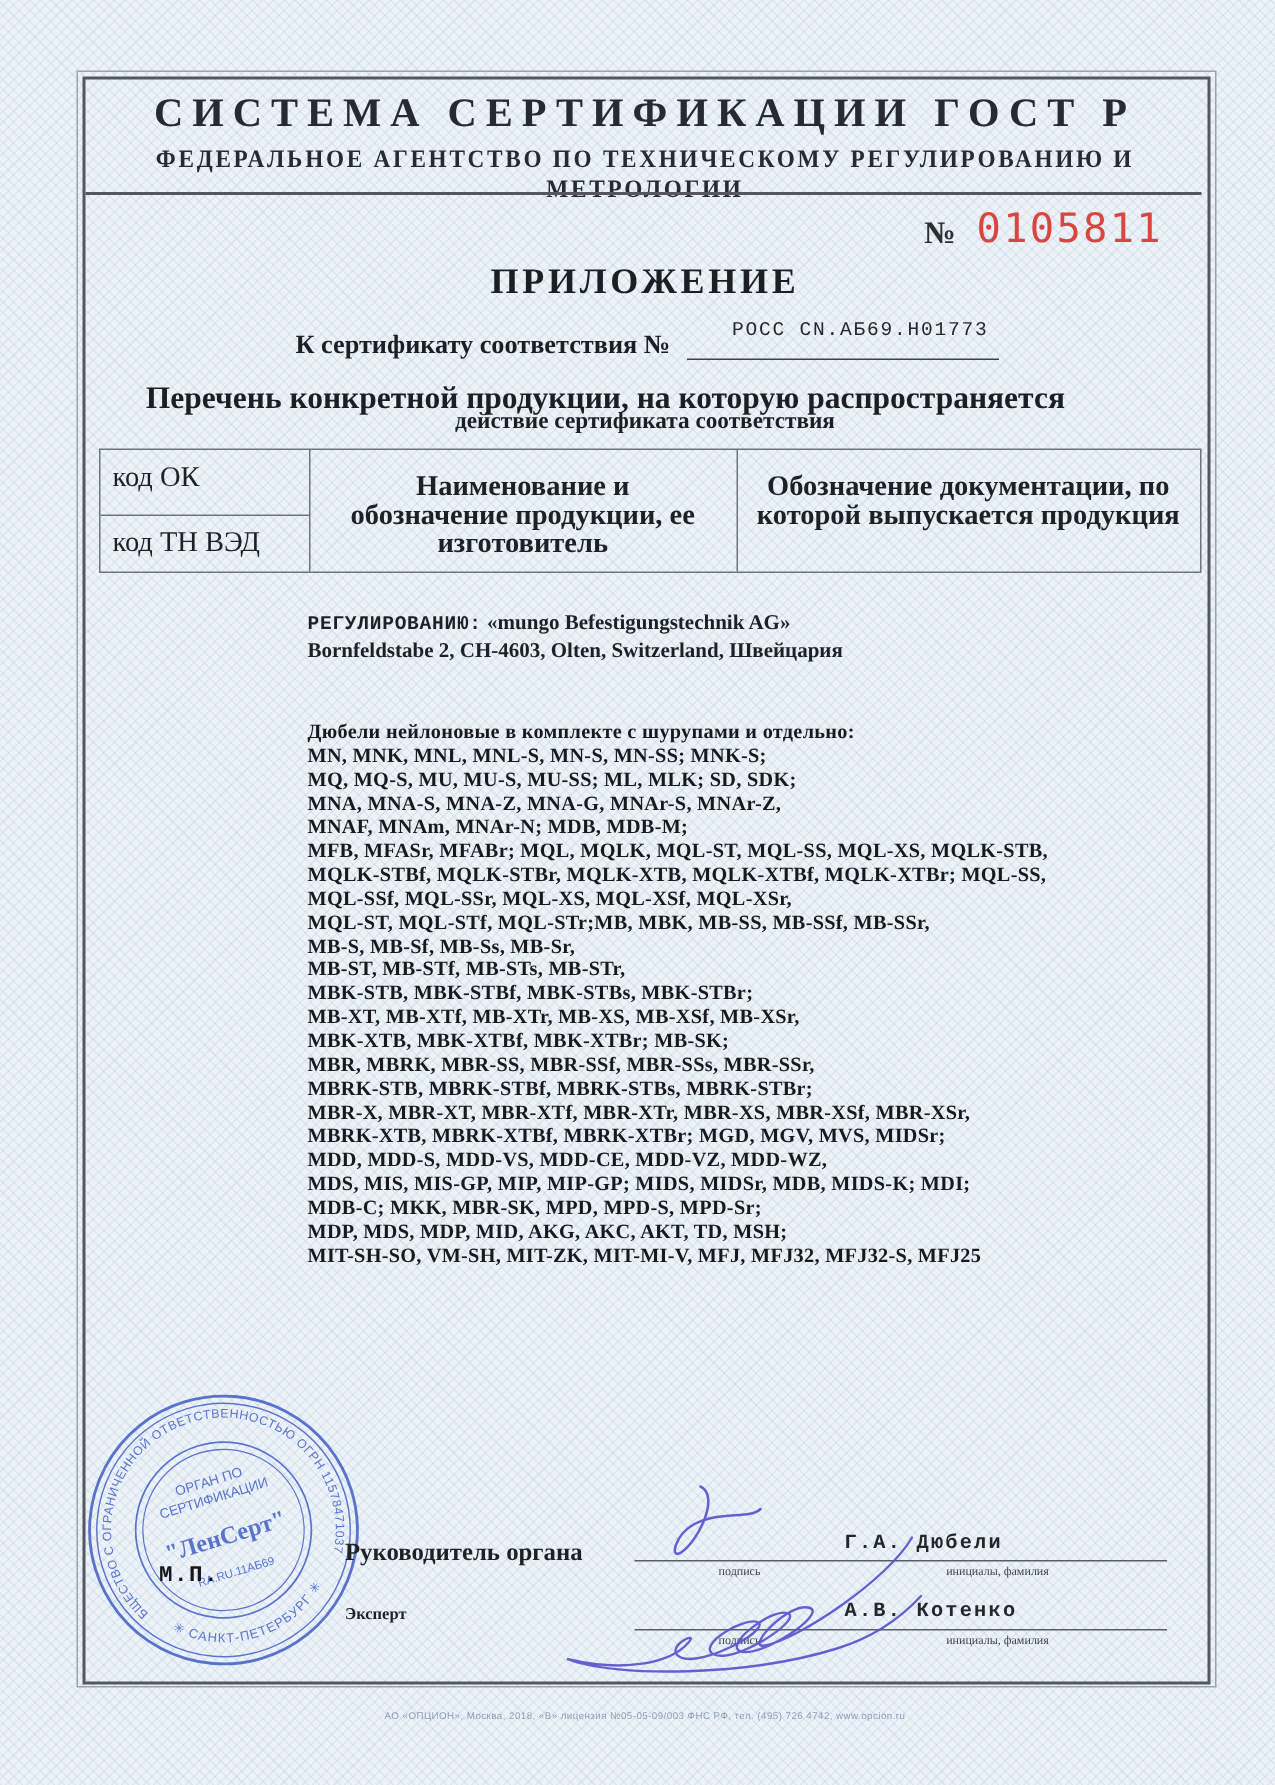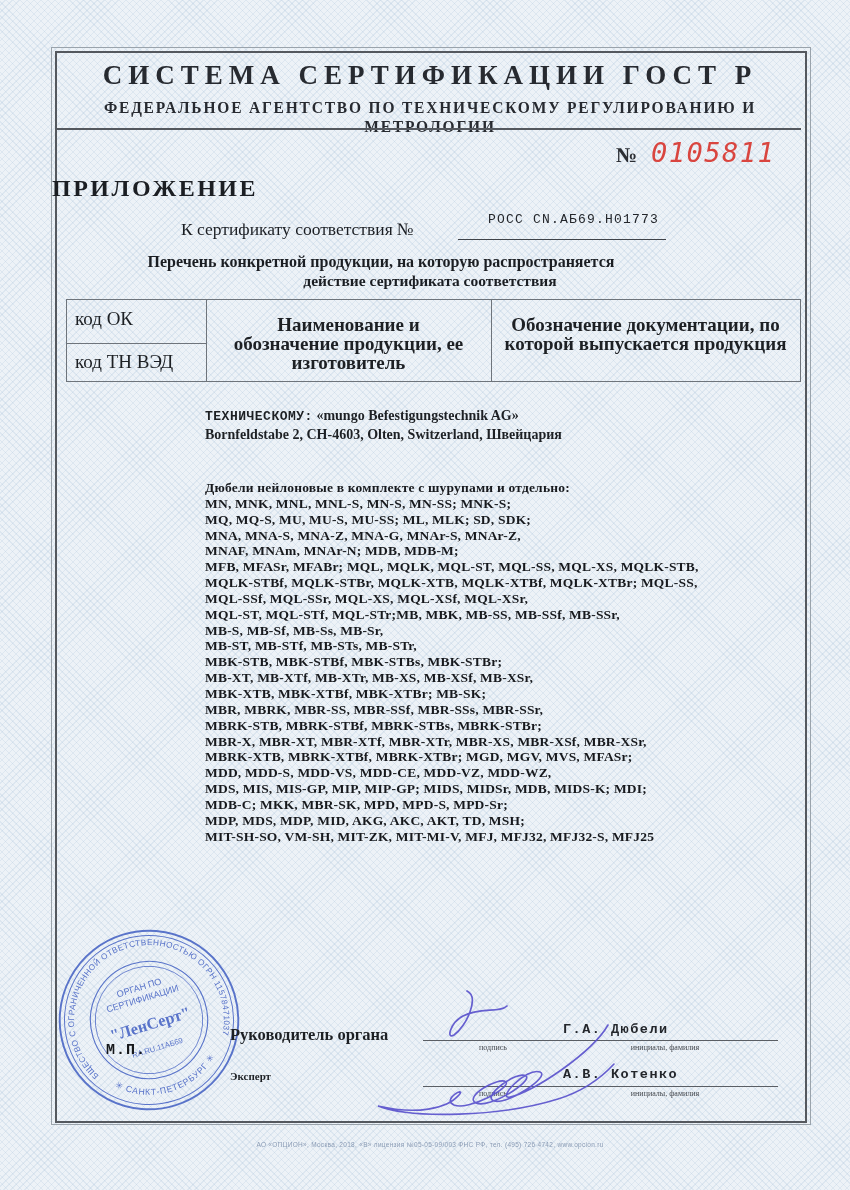--- a/index.html
+++ b/index.html
@@ -11,26 +11,26 @@
       repeating-linear-gradient(-45deg, rgba(163,190,215,.22) 0 1px, transparent 1px 5px);
     font-family:"Liberation Serif", serif;color:#1d2024;padding-left:31px;
   }
   .abs{position:absolute;}
   .frame-outer{left:51px;top:47px;width:758px;height:1076px;border:1px solid #9aa3ab;}
   .frame-inner{left:55px;top:51px;width:748px;height:1068px;border:2px solid #54585e;}
   .hdr-sep{left:57px;top:128px;width:744px;border-top:2px solid #54585e;}
   .hdr1{left:52px;top:60px;width:756px;text-align:center;font-weight:bold;font-size:27px;letter-spacing:6px;color:#272a30;}
   .hdr2{left:52px;top:99px;width:756px;text-align:center;font-weight:bold;font-size:15.5px;letter-spacing:1.8px;color:#272a30;transform:scaleY(1.08);}
   .numsign{left:616px;top:143px;font-size:21px;font-weight:bold;color:#2b2e33;}
-  .numval{left:651px;top:137px;font-family:"DejaVu Sans Mono",monospace;font-size:27px;color:#d9453f;letter-spacing:1.5px;font-style:italic;}
-  .title{left:52px;top:175px;width:756px;font-weight:bold;font-size:24px;letter-spacing:2.5px;color:#1b1e23;}
-  .certlabel{left:181px;top:219px;font-weight:normal;font-size:17.5px;color:#1b1e23;}
+  .numval{left:651px;top:137px;font-family:"DejaVu Sans Mono",monospace;font-size:27px;color:#d9453f;letter-spacing:1.5px;}
+  .title{left:52px;top:175px;width:756px;text-align:center;font-weight:bold;font-size:24px;letter-spacing:2.5px;color:#1b1e23;}
+  .certlabel{left:197px;top:219px;font-weight:bold;font-size:17.5px;color:#1b1e23;}
   .certval{left:488px;top:212px;font-family:"Liberation Mono",monospace;font-size:13px;letter-spacing:1.2px;color:#23262b;}
   .certline{left:458px;top:239px;width:208px;border-top:1.2px solid #3f4349;}
-  .sub1{left:52px;top:253px;width:658px;text-align:center;font-weight:bold;font-size:16px;color:#1b1e23;}
+  .sub1{left:52px;top:253px;width:658px;text-align:right;font-weight:bold;font-size:21px;color:#1b1e23;}
   .sub2{left:52px;top:272px;width:756px;text-align:center;font-weight:bold;font-size:15.5px;color:#1b1e23;}
   .tbl{left:66px;top:299px;width:733px;height:81px;border:1px solid #6e747b;}
   .tbl .v1{position:absolute;left:139px;top:0;height:100%;border-left:1px solid #6e747b;}
   .tbl .v2{position:absolute;left:424px;top:0;height:100%;border-left:1px solid #6e747b;}
   .tbl .h1{position:absolute;left:0;top:43px;width:139px;border-top:1px solid #6e747b;}
   .cell{position:absolute;font-size:19px;color:#1d2024;}
   .cOK{left:8px;top:8px;}
   .cTN{left:8px;top:51px;}
   .cMid{left:139px;top:15px;width:285px;text-align:center;font-weight:bold;line-height:19px;}
   .cMid>span{display:inline-block;width:250px;}
@@ -87,21 +87,21 @@
     <div class="v1"></div>
     <div class="v2"></div>
     <div class="h1"></div>
     <div class="cell cOK">код ОК</div>
     <div class="cell cTN">код ТН ВЭД</div>
     <div class="cell cMid"><span>Наименование и обозначение продукции, ее изготовитель</span></div>
     <div class="cell cDoc"><span>Обозначение документации, по которой выпускается продукция</span></div>
   </div>
 
   <div class="abs mfr1">
-    <span class="mfr-label">ТЕХНИЧЕСКОМУ:</span>
+    <span class="mfr-label">РЕГУЛИРОВАНИЮ:</span>
     <span class="mfr-name">«mungo Befestigungstechnik AG»</span>
   </div>
   <div class="abs mfr2">Bornfeldstabe 2, CH-4603, Olten, Switzerland, Швейцария</div>
 
   <div class="abs plist">
     <div>Дюбели нейлоновые в комплекте с шурупами и отдельно:</div>
   <div>MN, MNK, MNL, MNL-S, MN-S, MN-SS; MNK-S;</div>
       <div>MQ, MQ-S, MU, MU-S, MU-SS; ML, MLK; SD, SDK;</div>
       <div>MNA, MNA-S, MNA-Z, MNA-G, MNAr-S, MNAr-Z,</div>
       <div>MNAF, MNAm, MNAr-N; MDB, MDB-M;</div>
@@ -110,21 +110,21 @@
       <div>MQL-SSf, MQL-SSr, MQL-XS, MQL-XSf, MQL-XSr,</div>
       <div>MQL-ST, MQL-STf, MQL-STr;MB, MBK, MB-SS, MB-SSf, MB-SSr,</div>
       <div>MB-S, MB-Sf, MB-Ss, MB-Sr,</div>
       <div>MB-ST, MB-STf, MB-STs,  MB-STr,</div>
       <div>MBK-STB, MBK-STBf, MBK-STBs, MBK-STBr;</div>
       <div>MB-XT, MB-XTf, MB-XTr, MB-XS, MB-XSf, MB-XSr,</div>
       <div>MBK-XTB, MBK-XTBf, MBK-XTBr; MB-SK;</div>
       <div>MBR, MBRK, MBR-SS, MBR-SSf, MBR-SSs, MBR-SSr,</div>
       <div>MBRK-STB, MBRK-STBf, MBRK-STBs, MBRK-STBr;</div>
       <div>MBR-X, MBR-XT, MBR-XTf, MBR-XTr, MBR-XS,  MBR-XSf, MBR-XSr,</div>
-      <div>MBRK-XTB, MBRK-XTBf, MBRK-XTBr; MGD, MGV, MVS, MFASr;</div>
+      <div>MBRK-XTB, MBRK-XTBf, MBRK-XTBr; MGD, MGV, MVS, MIDSr;</div>
       <div>MDD, MDD-S, MDD-VS, MDD-CE, MDD-VZ, MDD-WZ,</div>
       <div>MDS, MIS, MIS-GP, MIP, MIP-GP; MIDS, MIDSr, MDB, MIDS-K; MDI;</div>
       <div>MDB-C; MKK, MBR-SK, MPD, MPD-S, MPD-Sr;</div>
       <div>MDP, MDS, MDP, MID, AKG, AKC, AKT, TD, MSH;</div>
       <div>MIT-SH-SO, VM-SH, MIT-ZK, MIT-MI-V, MFJ,  MFJ32, MFJ32-S, MFJ25</div>
     </div>
 
   <svg class="abs stamp" viewBox="0 0 200 200">
     <defs>
       <path id="ringTop" d="M 32.5 139 A 78 78 0 1 1 167.5 139"></path>

